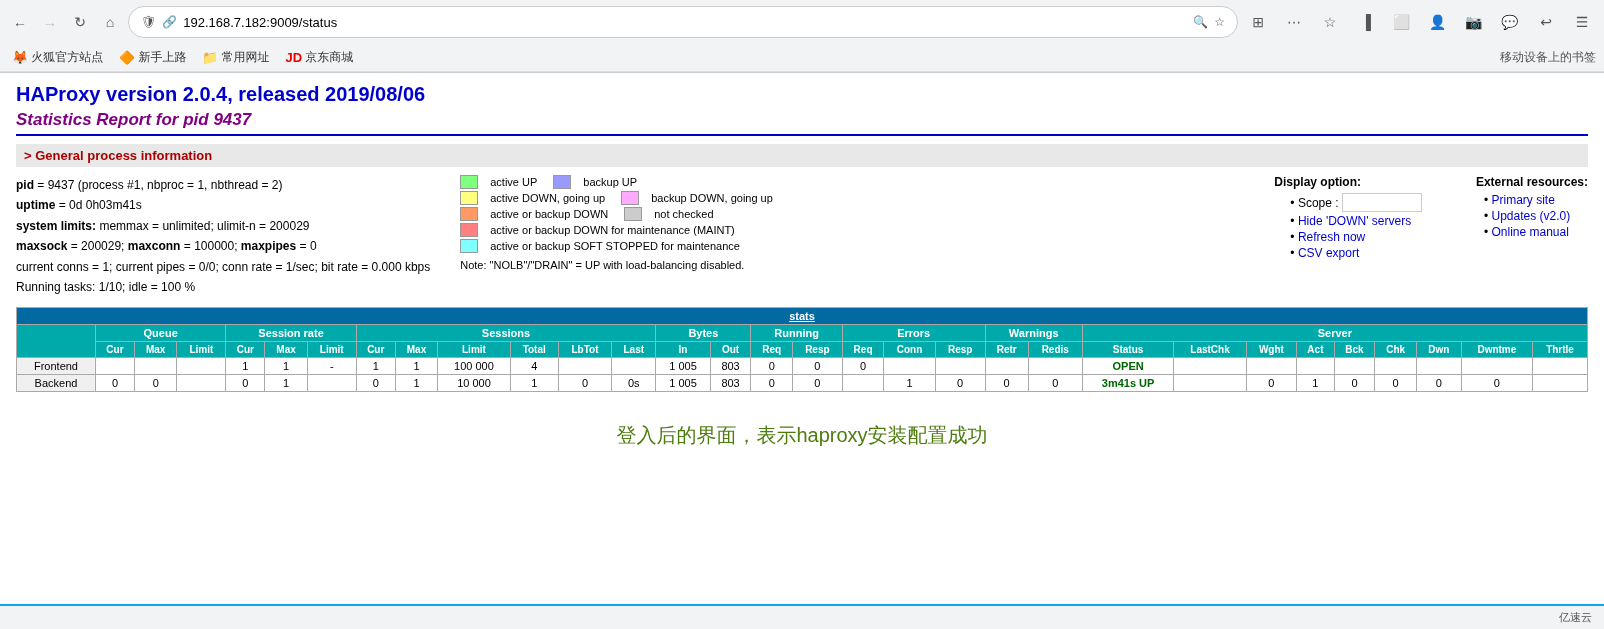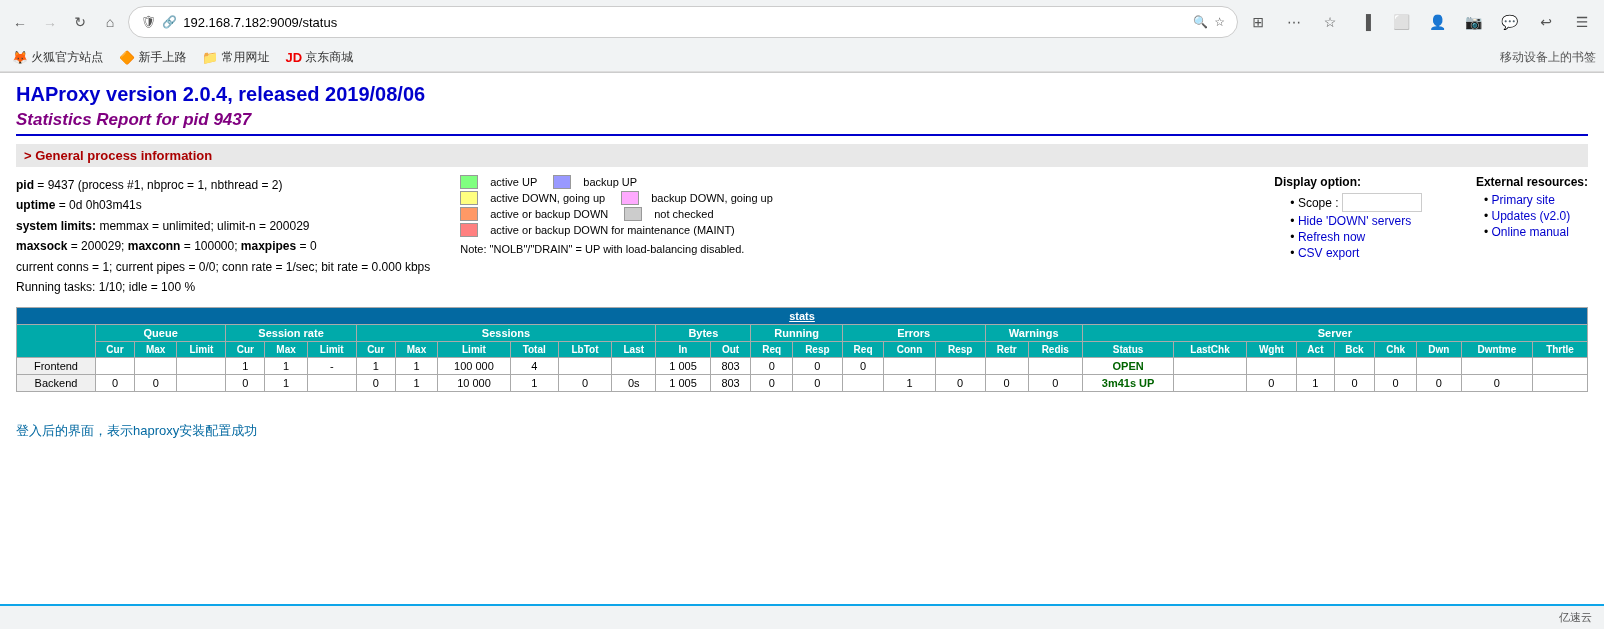--- a/index.html
+++ b/index.html
@@ -65,21 +65,21 @@
     table.stats-table { border-collapse: collapse; font-size: 11px; width: 100%; }
     table.stats-table th, table.stats-table td { border: 1px solid #aaa; padding: 2px 4px; text-align: center; white-space: nowrap; }
     .th-section-name { background: #0369a1; color: #fff; font-weight: bold; text-align: left; padding: 3px 8px; text-decoration: underline; }
     .th-group { background: #00aaaa; color: #fff; font-weight: bold; }
     .th-sub { background: #00aaaa; color: #fff; font-weight: bold; font-size: 10px; }
     .td-name { text-align: left; font-weight: normal; background: #f0f0f0; }
     .td-status-open { color: #006400; font-weight: bold; }
     .td-status-up { color: #006400; font-weight: bold; }
 
     
-    .bottom-note { margin-top: 30px; font-size: 13px; color: #0369a1; }
+    .bottom-note { text-align: center; margin-top: 30px; font-size: 20px; color: #4d7c0f; }
 
     
     .browser-footer { position: fixed; bottom: 0; right: 0; padding: 4px 12px; font-size: 11px; color: #555; background: #f1f3f4; border-top: 2px solid #0ea5e9; width: 100%; display: flex; justify-content: flex-end; }
   </style>
 </head>
 <body>
 
 <div class="browser-chrome">
   <div class="browser-toolbar">
     <button class="nav-btn">←</button>
@@ -181,20 +181,26 @@
         </div>
         <div class="legend-item">
           <div class="legend-box" style="background:#cccccc;"></div>
           <span>not checked</span>
         </div>
       </div>
       <div class="legend-row">
         <div class="legend-item">
           <div class="legend-box" style="background:#ff8080;"></div>
           <span>active or backup DOWN for maintenance (MAINT)</span>
+        </div>
+      </div>
+      <div class="legend-row">
+        <div class="legend-item">
+          <div class="legend-box" style="background:#80ffff;"></div>
+          <span>active or backup SOFT STOPPED for maintenance</span>
         </div>
       </div>
       <div class="legend-note">Note: "NOLB"/"DRAIN" = UP with load-balancing disabled.</div>
     </div>
 
     <div class="display-options">
       <h4>Display option:</h4>
       <ul>
         <li>
           <span>Scope :</span>

